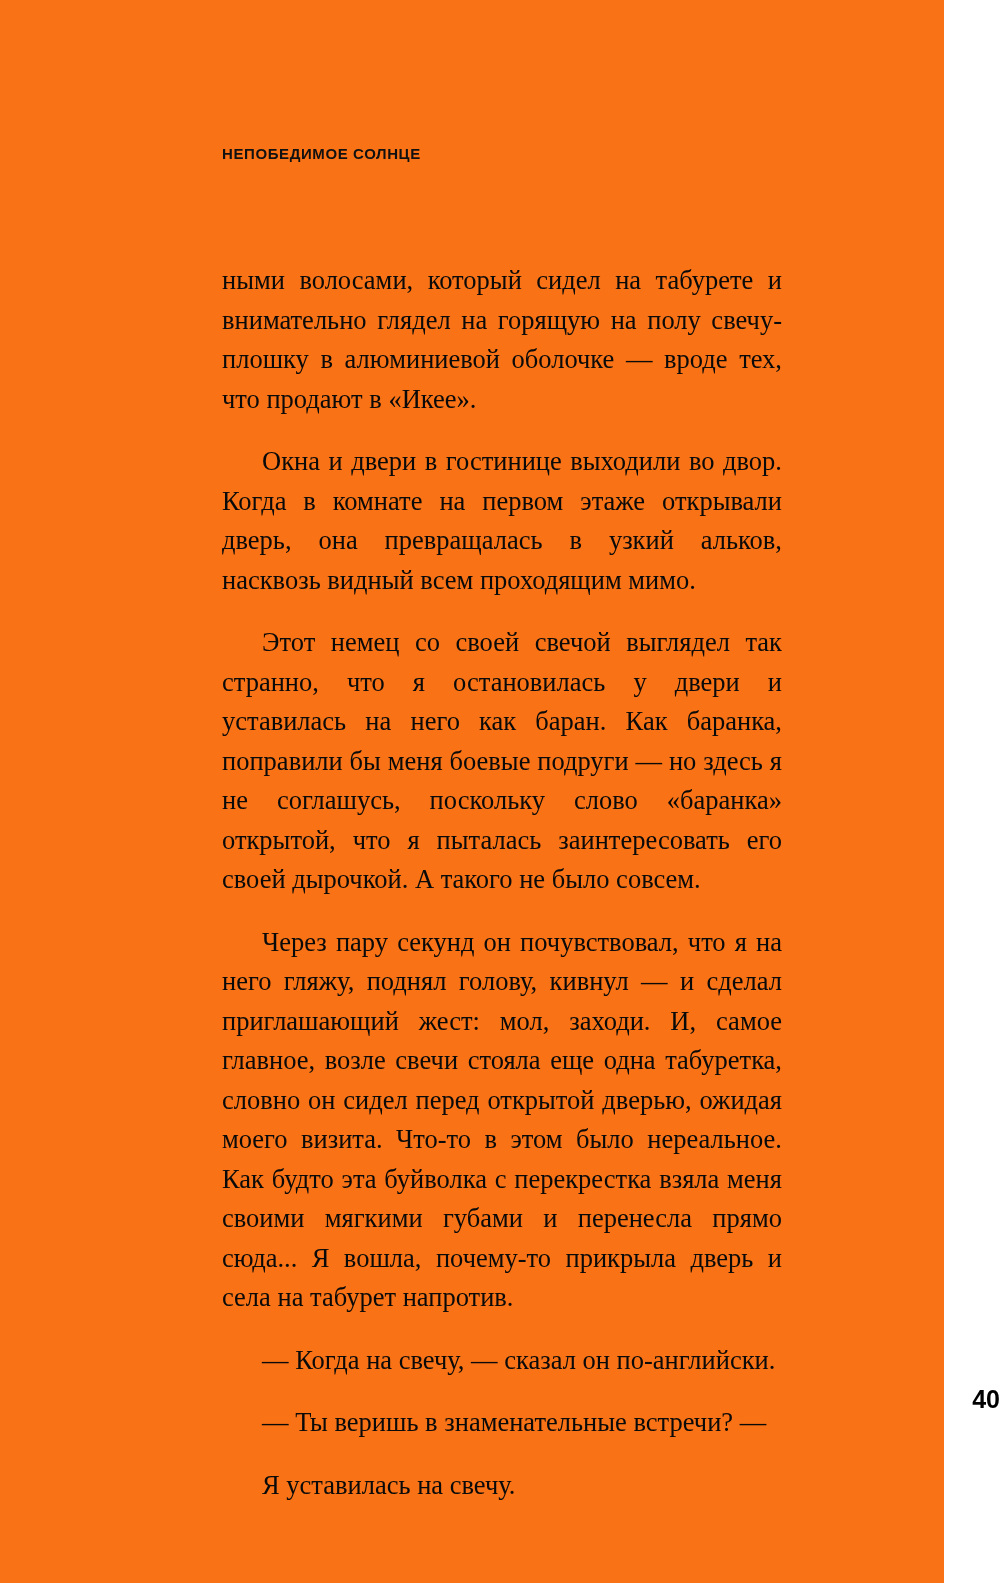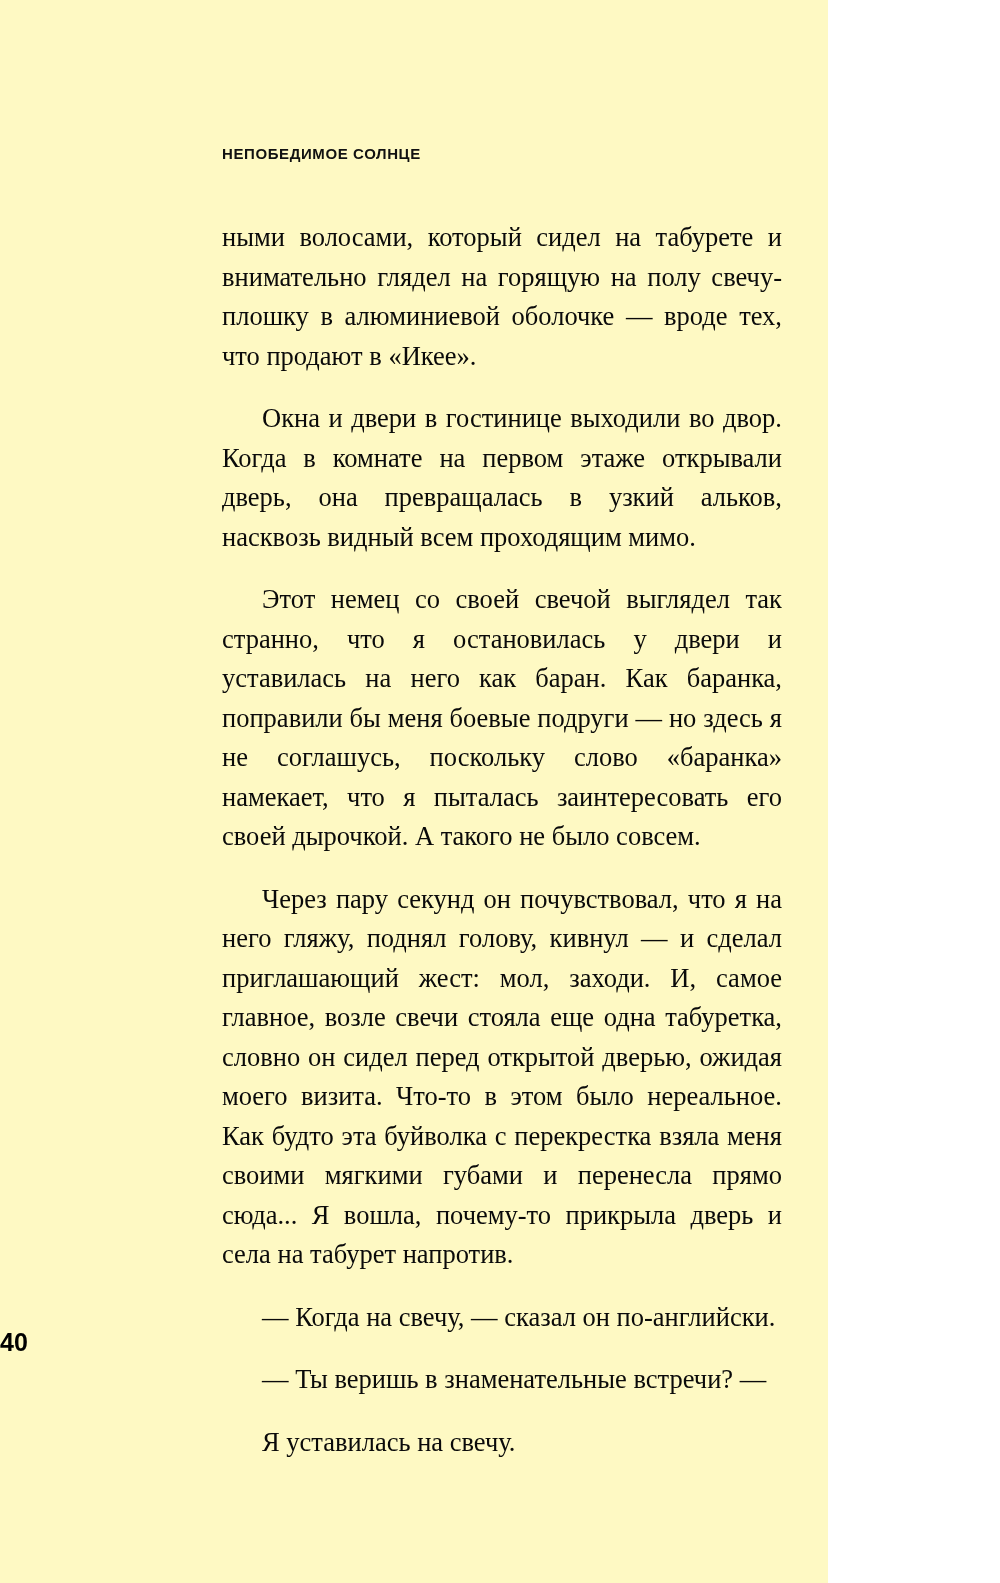--- a/index.html
+++ b/index.html
@@ -12,23 +12,23 @@
     height: 1583px;
     position: relative;
     font-family: "Liberation Serif", serif;
     color: #000000;
     overflow: hidden;
   }
   .page {
     position: absolute;
     top: 0;
     left: 0;
-    width: 828px;
+    width: 944px;
     height: 1583px;
-    background: #fef9c3;
+    background: #f97316;
   }
   .running-head {
     position: absolute;
     top: 145px;
     left: 222px;
     font-family: "Liberation Sans", sans-serif;
     font-size: 15px;
     font-weight: 700;
     letter-spacing: 0.6px;
     text-transform: uppercase;
@@ -46,44 +46,45 @@
   }
   .body-text p {
     margin: 0;
   }
   .body-text p.indent {
     text-indent: 40px;
     margin-top: 23px;
   }
   .body-text p.noindent {
     text-indent: 0;
+    margin-top: 43px;
   }
   .folio {
     position: absolute;
-    top: 1328px;
+    top: 1385px;
     left: 0;
     width: 1000px;
-    text-align: left;
+    text-align: right;
     font-family: "Liberation Sans", sans-serif;
     font-size: 25px;
     font-weight: 700;
     color: #000000;
   }
 </style>
 </head>
 <body>
 
 <div class="page">
 
   <div class="running-head">НЕПОБЕДИМОЕ СОЛНЦЕ</div>
 
   <div class="body-text">
     <p class="noindent">ными волосами, который сидел на табурете и внимательно глядел на горящую на полу свечу-плошку в алюминиевой оболочке — вроде тех, что продают в «Икее».</p>
     <p class="indent">Окна и двери в гостинице выходили во двор. Когда в комнате на первом этаже открывали дверь, она превращалась в узкий альков, насквозь видный всем проходящим мимо.</p>
-    <p class="indent">Этот немец со своей свечой выглядел так странно, что я остановилась у двери и уставилась на него как баран. Как баранка, поправили бы меня боевые подруги — но здесь я не соглашусь, поскольку слово «баранка» намекает, что я пыталась заинтересовать его своей дырочкой. А такого не было совсем.</p>
+    <p class="indent">Этот немец со своей свечой выглядел так странно, что я остановилась у двери и уставилась на него как баран. Как баранка, поправили бы меня боевые подруги — но здесь я не соглашусь, поскольку слово «баранка» открытой, что я пыталась заинтересовать его своей дырочкой. А такого не было совсем.</p>
     <p class="indent">Через пару секунд он почувствовал, что я на него гляжу, поднял голову, кивнул — и сделал приглашающий жест: мол, заходи. И, самое главное, возле свечи стояла еще одна табуретка, словно он сидел перед открытой дверью, ожидая моего визита. Что-то в этом было нереальное. Как будто эта буйволка с перекрестка взяла меня своими мягкими губами и перенесла прямо сюда... Я вошла, почему-то прикрыла дверь и села на табурет напротив.</p>
     <p class="indent">— Когда на свечу, — сказал он по-английски.</p>
     <p class="indent">— Ты веришь в знаменательные встречи? —</p>
     <p class="indent">Я уставилась на свечу.</p>
   </div>
 
   <div class="folio">40</div>
 
 </div>
 

